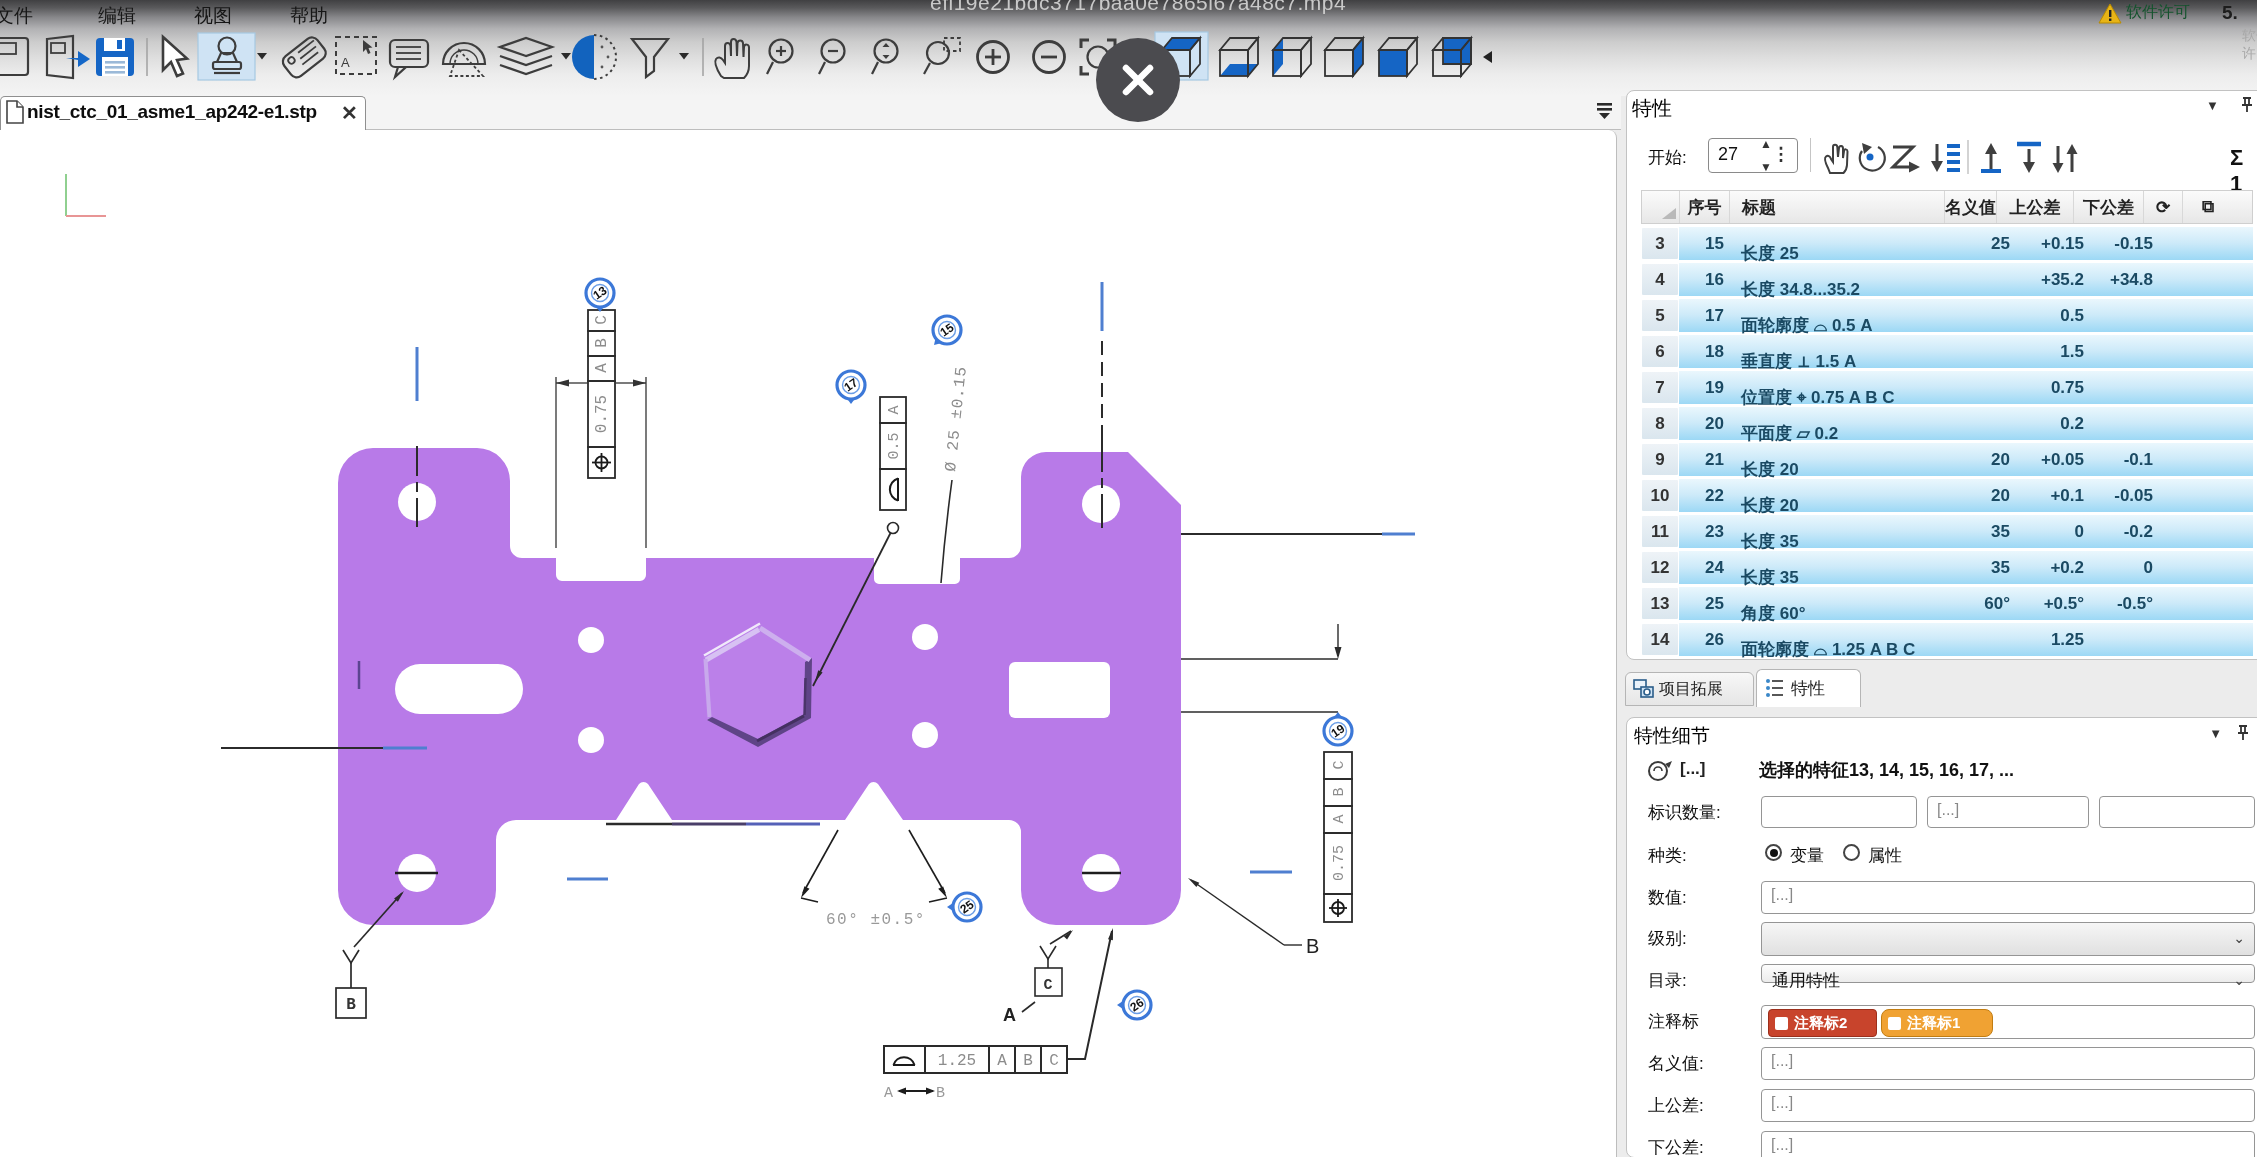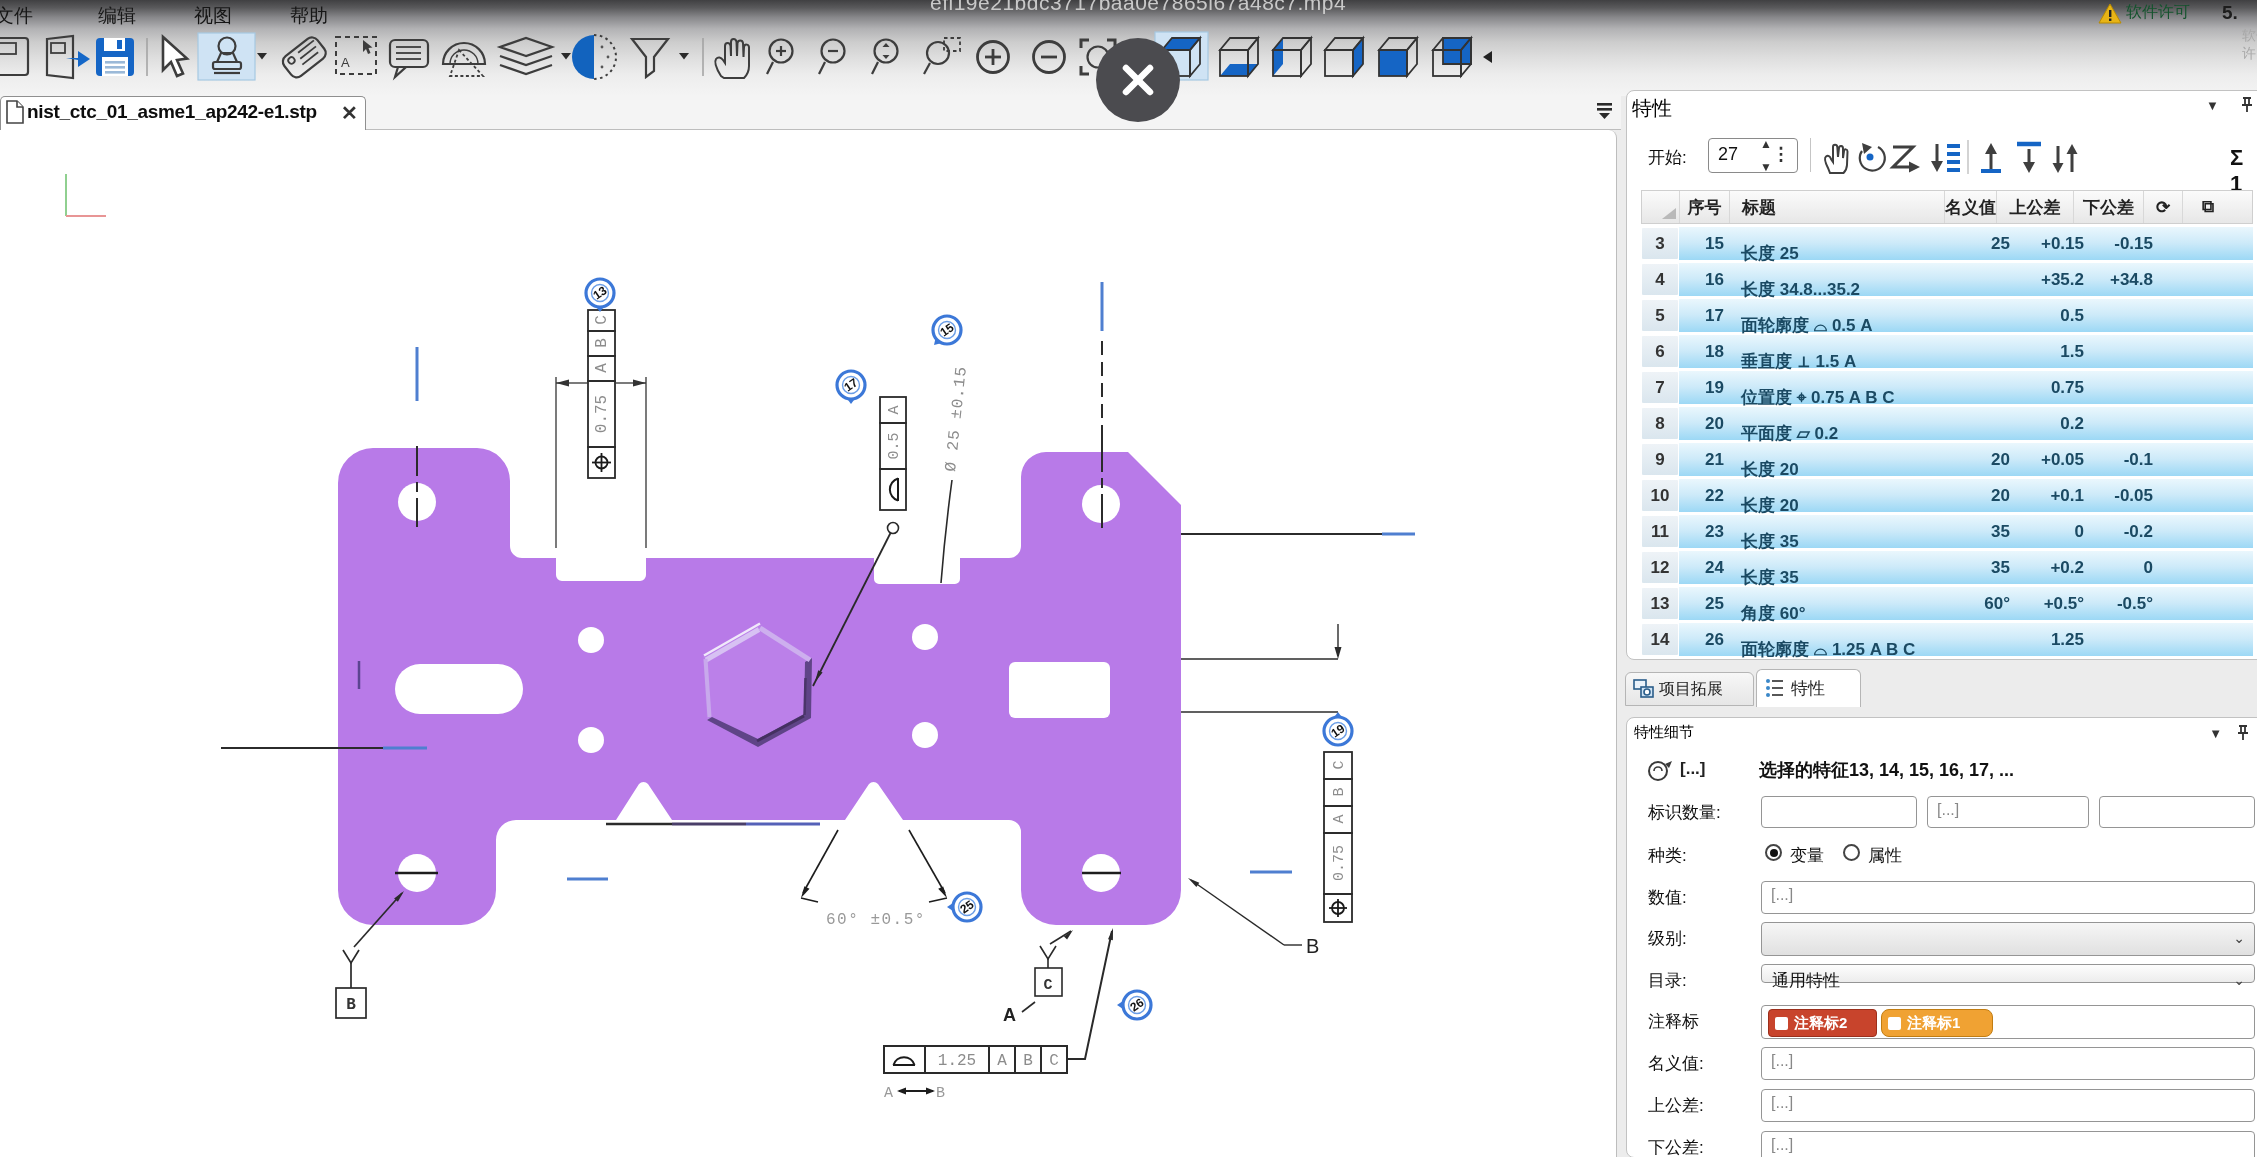--- a/index.html
+++ b/index.html
@@ -598,21 +598,21 @@
         <div class="c4">1.25</div>
         <div class="c5"></div>
       </div>
     </div>
 </div>
 
 <div class="abs tabbtn" style="left:1625px;top:672px;width:129px;height:34px;background:linear-gradient(180deg,#f7f7f7,#e6e6e6);padding-left:33px;font-size:16px;">项目拓展</div>
 <div class="abs tabbtn" style="left:1756px;top:669px;width:105px;height:38px;background:#fff;border-bottom:none;padding-left:34px;font-size:17px;">特性</div>
 
 <div class="abs panel" id="panel2">
- <div style="position:absolute;left:7px;top:5px;font-size:15px;color:#000;">特性细节</div>
+ <div style="position:absolute;left:7px;top:5px;font-size:19px;color:#000;">特性细节</div>
  <svg style="position:absolute;left:18px;top:38px" width="30" height="30" viewBox="0 0 30 30" fill="none" stroke="#3a3a3a" stroke-width="2">
    <circle cx="13" cy="15" r="9"></circle>
       <path d="M9,15 a4,4 0 0 1 8,0" stroke-width="1.6"></path>
    <path d="M20,8 L27,5 L24,12" fill="#3a3a3a" stroke="none"></path>
  </svg>
  <div style="position:absolute;left:53px;top:41px;font-size:17px;font-weight:bold;color:#222;">[...]</div>
  <div style="position:absolute;left:132px;top:40px;font-size:18px;font-weight:bold;color:#111;">选择的特征13, 14, 15, 16, 17, ...</div>
 
  <div class="lbl" style="left:21px;top:83px;">标识数量:</div>
  <div class="field" style="left:134px;top:78px;width:156px;height:32px;"></div>

